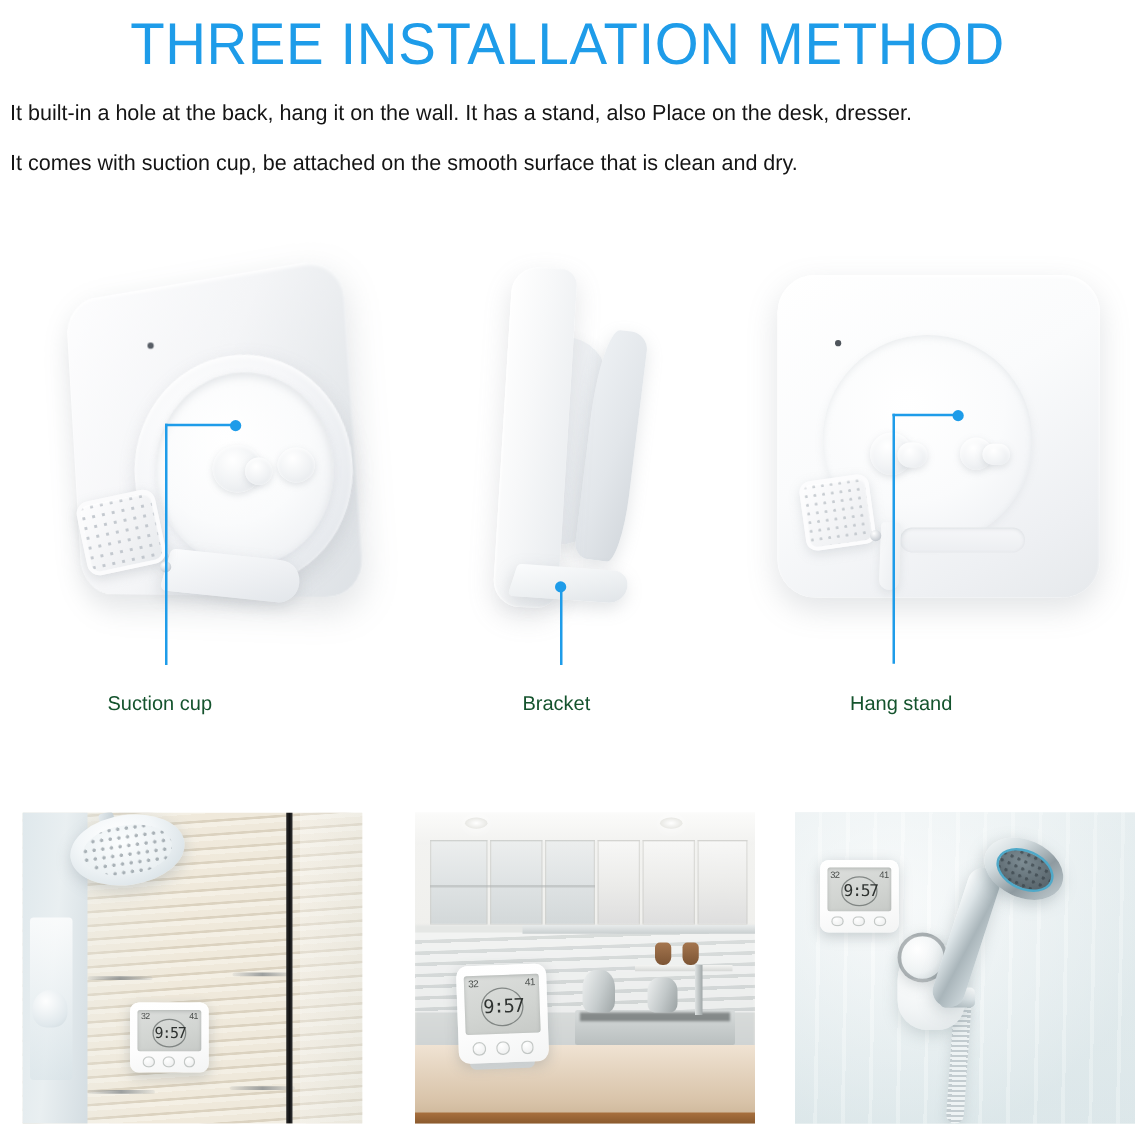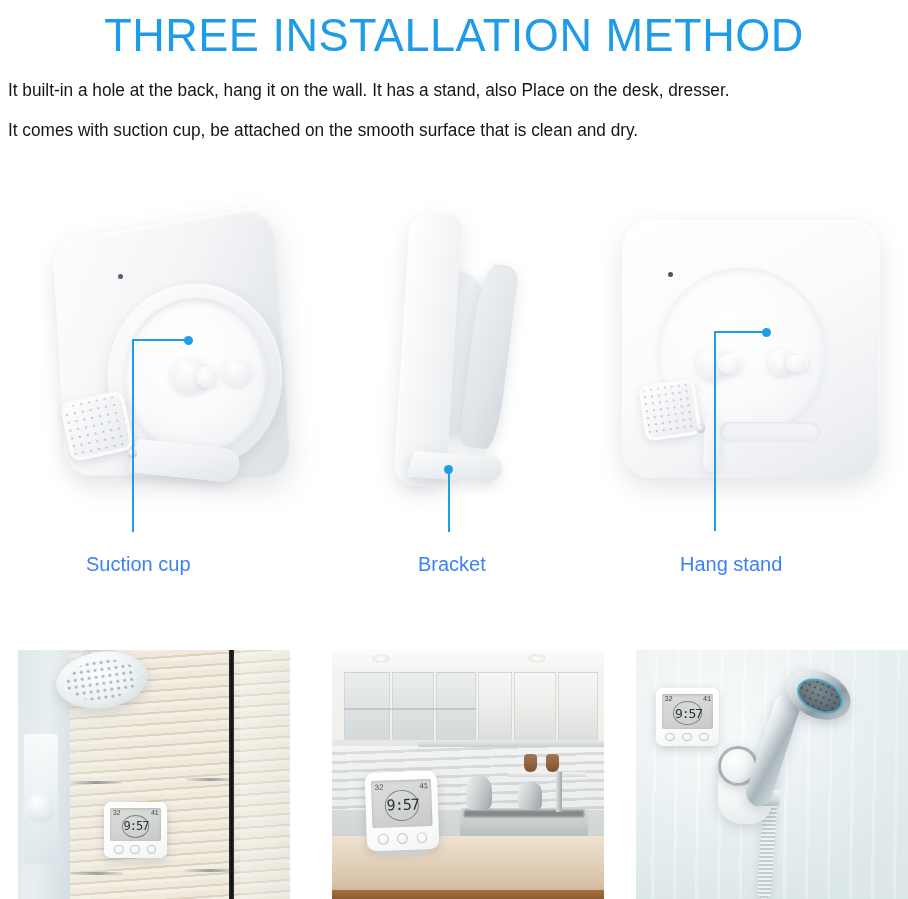--- a/index.html
+++ b/index.html
@@ -278,23 +278,23 @@
   .leader .knob {
     position: absolute;
     width: 9px; height: 9px;
     border-radius: 50%;
     background: #1e9ce9;
     top: -3.5px;
   }
 
   .callout-label {
     position: absolute;
-    font-size: 20px;
+    font-size: 16px;
     line-height: 26px;
-    color: #3b82f6;
+    color: #14532d;
     white-space: nowrap;
   }
 
   
   .photos {
     position: absolute;
     left: 0;
     top: 650px;
     width: 908px;
     height: 249px;
@@ -575,21 +575,21 @@
   .lcd-screen {
     position: absolute;
     left: 9%; top: 10%;
     width: 82%; height: 60%;
     background: linear-gradient(165deg, #dcdedc 0%, #d2d5d2 55%, #c7cac7 100%);
     border-radius: 2px;
     box-shadow: inset 0 1px 3px rgba(120,128,126,0.4);
   }
   .lcd-tl, .lcd-tr, .lcd-bl, .lcd-br {
     position: absolute;
-    font-family: Liberation Mono, monospace;
+    font-family: Liberation Sans, sans-serif;
     color: #4a4e4c;
     line-height: 1;
     letter-spacing: -0.5px;
   }
   .lcd-ring {
     position: absolute;
     border-radius: 50%;
     border: 1.5px solid rgba(86,92,90,0.65);
   }
   .lcd-time {

